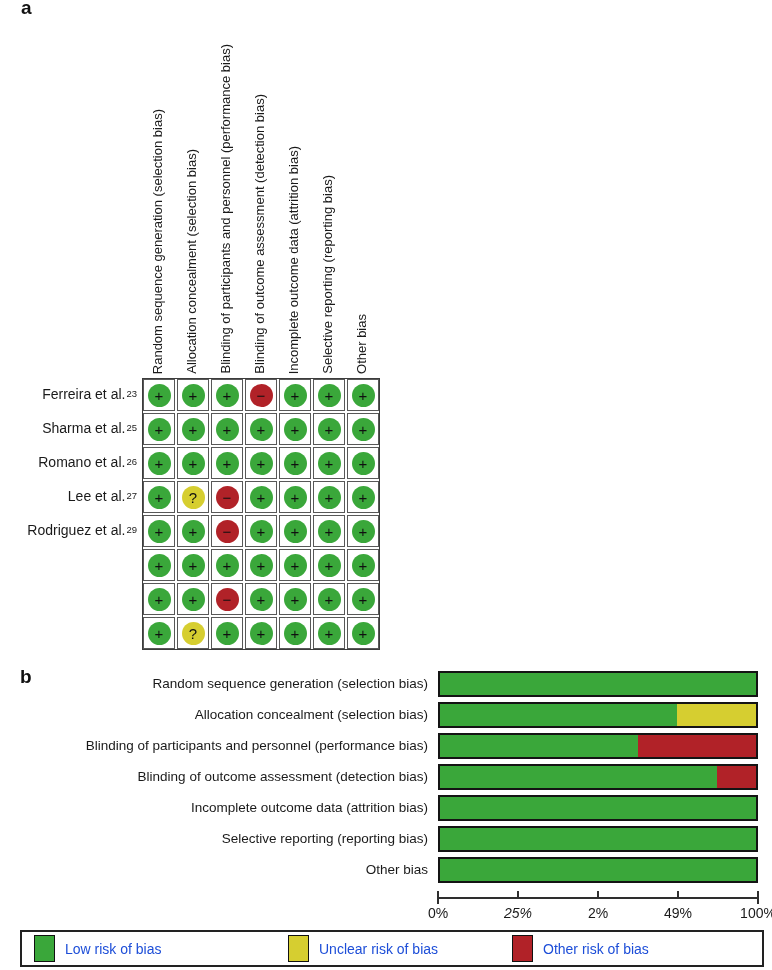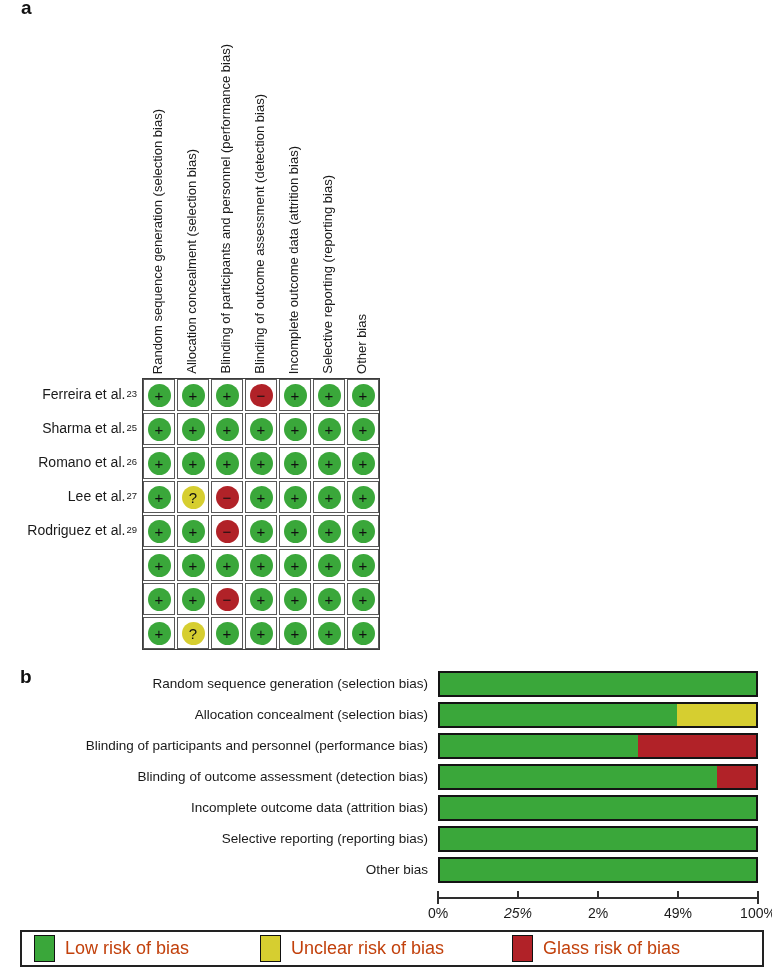--- a/index.html
+++ b/index.html
@@ -69,21 +69,21 @@
     position: absolute; top: 14px; transform: translateX(-50%);
     font-size: 14px; white-space: nowrap; color: #1a1a1a;
   }
 
   .legend {
     position: absolute; left: 20px; top: 930px; width: 740px; height: 33px;
     border: 2px solid #222; background: #fff;
   }
   .legend-entry { position: absolute; top: 0; height: 100%; display: flex; align-items: center; }
   .swatch { width: 19px; height: 25px; border: 1px solid #111; margin-right: 10px; }
-  .legend-text { font-size: 18px; color: #c2410c; }
+  .legend-text { font-size: 14px; color: #1d4ed8; }
 </style>
 </head>
 <body>
 
 <div class="figure">
 
   <div class="panel-label" id="label-a">a</div>
 
   <div class="headers">
       <div class="hcell">
@@ -348,23 +348,23 @@
       <div class="tick-label" style="left: 75%;">49%</div>
       <div class="tick end" style="left: calc(100% - 1px);"></div>
       <div class="tick-label" style="left: 100%;">100%</div>
     </div>
 
   <div class="legend">
       <div class="legend-entry" style="left: 12px;">
         <span class="swatch" style="background: rgb(58, 167, 58);"></span>
         <span class="legend-text">Low risk of bias</span>
       </div>
-      <div class="legend-entry" style="left: 238px; justify-content: space-between;">
+      <div class="legend-entry" style="left: 266px; justify-content: space-between;">
         <span class="swatch" style="background: rgb(214, 206, 48);"></span>
         <span class="legend-text">Unclear risk of bias</span>
       </div>
       <div class="legend-entry" style="left: 490px;">
         <span class="swatch" style="background: rgb(177, 34, 40);"></span>
-        <span class="legend-text">Glass risk of bias</span>
+        <span class="legend-text">Other risk of bias</span>
       </div>
     </div>
 
 </div>
 
 </body></html>

